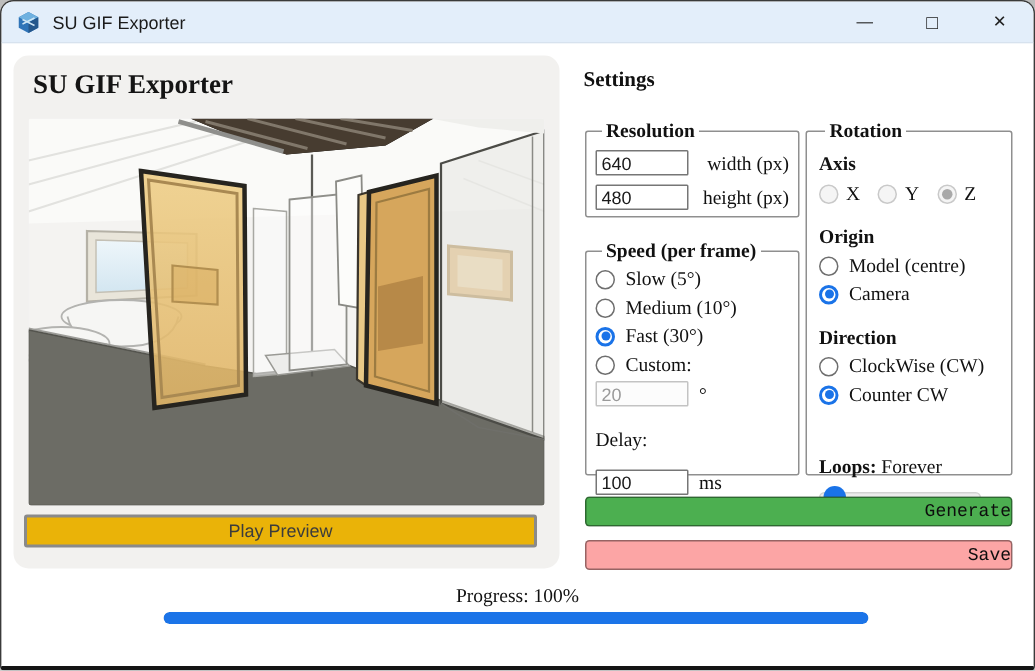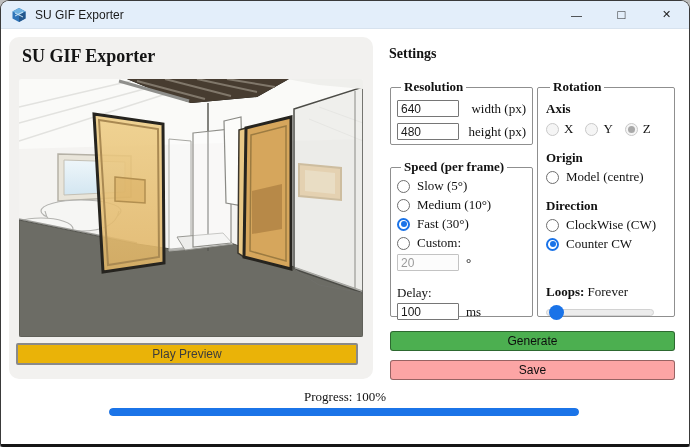--- a/index.html
+++ b/index.html
@@ -104,38 +104,39 @@
   .radio.disabled.checked::after { background:#a9a9a9; width:7px; height:7px; }
   .rlabel { margin-left:7px; }
 
   .sub-heading { font-weight:bold; margin-top:13px; }
   .axis-row { margin-top:4px; display:flex; align-items:center; gap:4px; }
   .axis-item { display:flex; align-items:center; margin-right:8px; }
   .axis-item .rlabel { margin-left:5px; }
 
   .custom-row { margin-top:2px; }
   .delay-label { margin-top:14px; }
-  .delay-row { margin-top:2px; }
+  .delay-row { margin-top:12px; }
 
   .loops-line { margin-top:32px; }
   .loops-label { font-weight:bold; }
   .slider {
     position:relative; margin-top:9px; width:108px; height:7px;
     background:#ececec; border:1px solid #d2d2d2; border-radius:4px;
   }
   .slider-thumb {
     position:absolute; left:2px; top:-5px; width:15px; height:15px;
     border-radius:50%; background:#1a73e8;
   }
 
   .action-btn {
     position:absolute; left:389px; width:285px; height:20px;
     border:1px solid rgba(0,0,0,0.4); border-radius:3px;
-    font-family:Liberation Sans, sans-serif; font-size:12px; color:#0d0d0d;
+    font-family:Liberation Mono, monospace; font-size:12px; color:#0d0d0d;
     cursor:pointer;
+    text-align:right;
   }
   .btn-generate { top:302px; }
   .btn-save { top:331px; }
 
   .progress-text {
     position:absolute; left:0; right:0; top:360px; text-align:center;
     font-family:"Liberation Serif", serif; font-size:13px; color:#111;
   }
   .progress-track {
     position:absolute; left:108px; top:379px; width:470px; height:8px;
@@ -315,20 +316,24 @@
           <span class="radio disabled checked"></span>
           <span class="rlabel">Z</span>
         </span>
       </div>
 
       <div class="sub-heading">Origin</div>
       <div class="row radio-row">
         <span class="radio"></span>
         <span class="rlabel">Model (centre)</span>
       </div>
+      <div class="row radio-row">
+        <span class="radio checked"></span>
+        <span class="rlabel">Camera</span>
+      </div>
 
       <div class="sub-heading">Direction</div>
       <div class="row radio-row">
         <span class="radio"></span>
         <span class="rlabel">ClockWise (CW)</span>
       </div>
       <div class="row radio-row">
         <span class="radio checked"></span>
         <span class="rlabel">Counter CW</span>
       </div>

